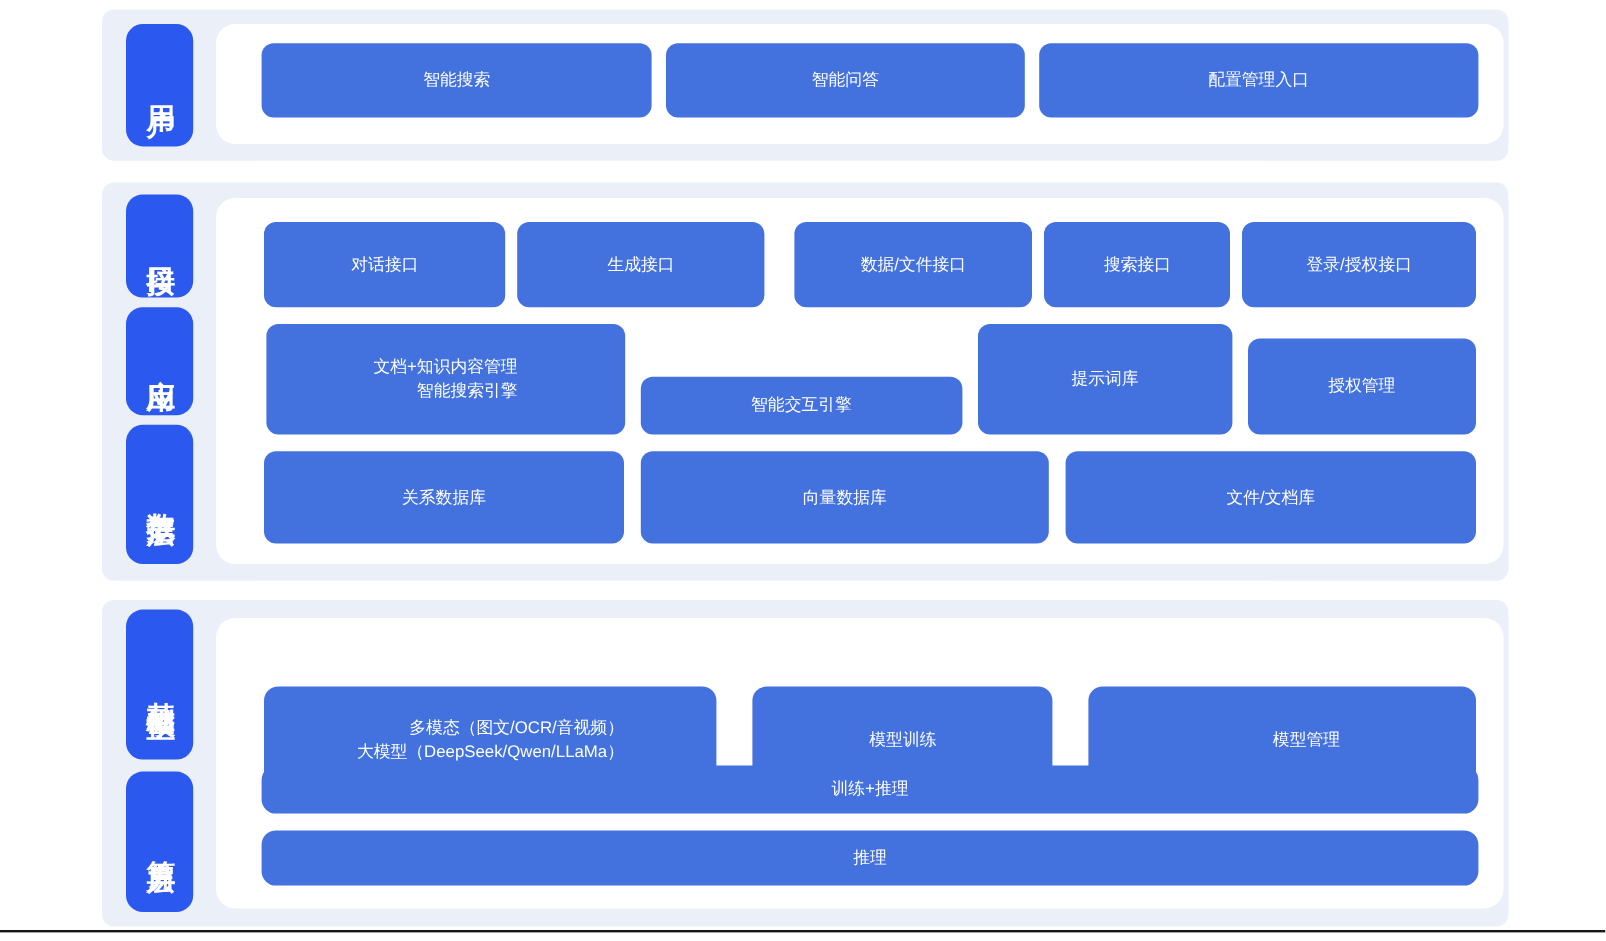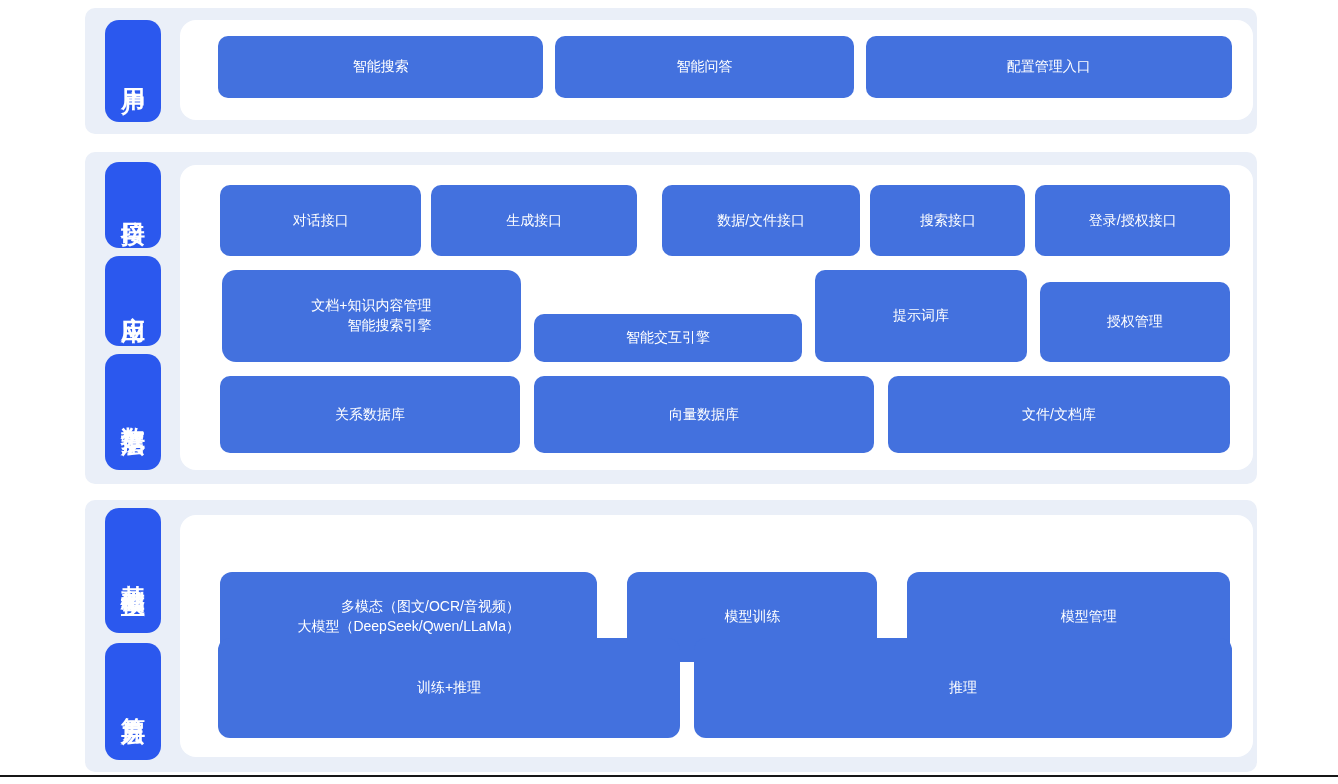--- a/index.html
+++ b/index.html
@@ -81,21 +81,21 @@
     <div class="tab" style="top:202px;height:116px;">数据层</div>
     <div class="panel" style="top:13px;height:305px;">
       <div class="row" style="left:40px;right:23px;top:20px;height:71px;gap:10px;">
         <div class="btn" style="flex:204 0 0;">对话接口</div>
         <div class="btn" style="flex:208 0 0;">生成接口</div>
         <div class="btn" style="flex:201 0 0;margin-left:15px;">数据/文件接口</div>
         <div class="btn" style="flex:157 0 0;">搜索接口</div>
         <div class="btn" style="flex:197 0 0;">登录/授权接口</div>
       </div>
       <div class="row" style="left:42px;right:23px;top:105px;height:92px;gap:13px;">
-        <div class="btn" style="flex:298 0 0;border-radius:14px;">文档+知识内容管理
+        <div class="btn" style="flex:298 0 0;">文档+知识内容管理
 智能搜索引擎</div>
         <div class="btn" style="flex:268 0 0;margin-top:44px;">智能交互引擎</div>
         <div class="btn" style="flex:211 0 0;">提示词库</div>
         <div class="btn" style="flex:190 0 0;margin-top:12px;">授权管理</div>
       </div>
       <div class="row" style="left:40px;right:23px;top:211px;height:77px;gap:14px;">
         <div class="btn" style="flex:300 0 0;">关系数据库</div>
         <div class="btn" style="flex:340 0 0;">向量数据库</div>
         <div class="btn" style="flex:342 0 0;">文件/文档库</div>
       </div>
@@ -105,21 +105,21 @@
   <div class="band band-3">
     <div class="tab" style="top:8px;height:125px;">基础模型</div>
     <div class="tab" style="top:143px;height:117px;">算力层</div>
     <div class="panel" style="top:15px;height:242px;">
       <div class="row" style="left:40px;right:23px;top:21px;height:90px;gap:30px;margin-top:36px;">
         <div class="btn big" style="flex:394 0 0;">多模态（图文/OCR/音视频）
 大模型（DeepSeek/Qwen/LLaMa）</div>
         <div class="btn big" style="flex:261 0 0;">模型训练</div>
         <div class="btn big" style="flex:295 0 0;padding-left:40px;">模型管理</div>
       </div>
-      <div class="row" style="left:38px;right:21px;top:123px;height:100px;gap:14px;">
+      <div class="row" style="left:38px;right:21px;top:123px;height:100px;gap:14px;flex-direction:column;">
         <div class="btn big" style="flex:462 0 0;">训练+推理</div>
         <div class="btn big" style="flex:538 0 0;">推理</div>
       </div>
     </div>
   </div>
 
   <div class="divider"></div>
 
 </div>
 

